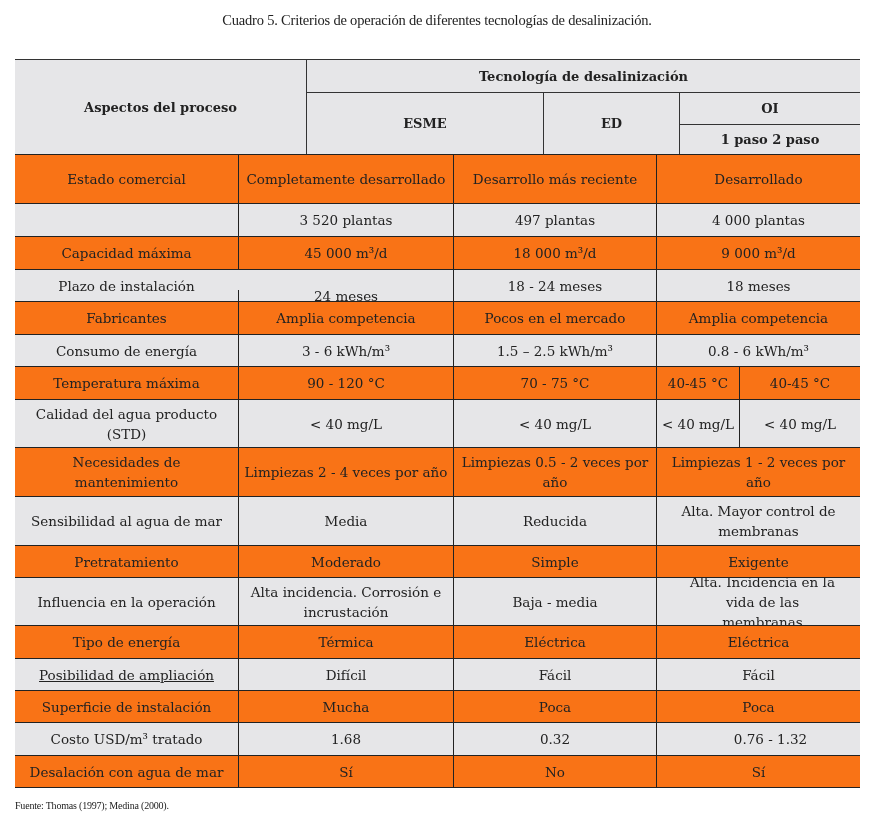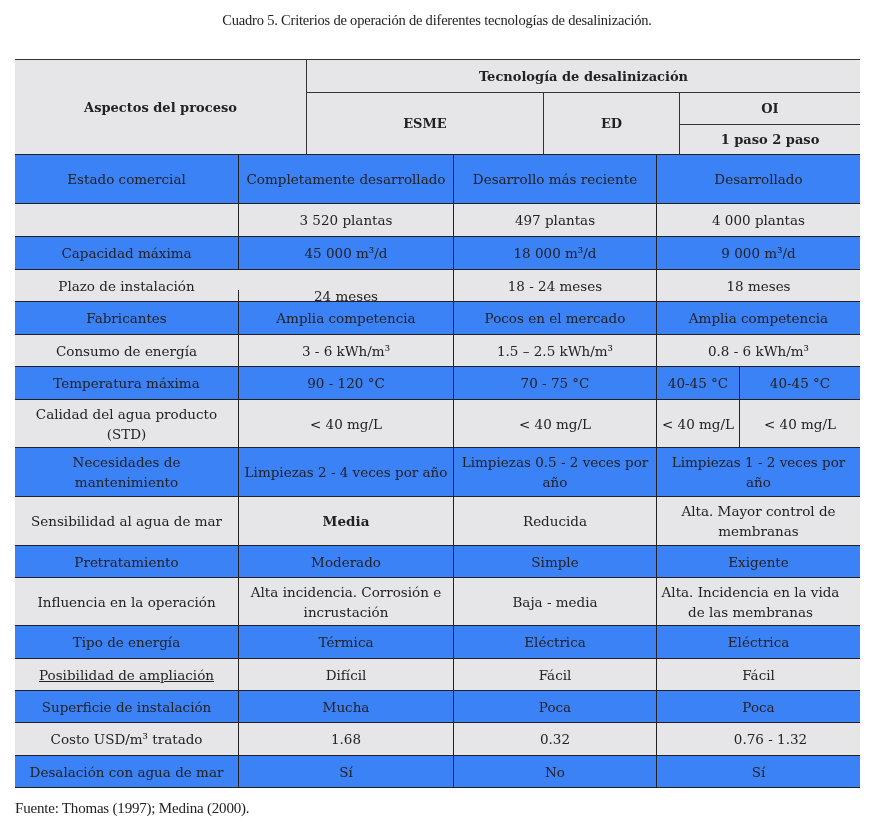--- a/index.html
+++ b/index.html
@@ -1,32 +1,32 @@
 <!DOCTYPE html>
 <html><head>
 <meta charset="utf-8">
 <style>
   html, body { margin: 0; padding: 0; background: #ffffff; }
   body { width: 874px; height: 826px; position: relative; overflow: hidden;
          font-family: "DejaVu Serif", "Liberation Serif", serif; color: #222; }
   .caption { position: absolute; left: 0; top: 12px; width: 874px; text-align: center;
              font-family: "Liberation Serif", serif; font-size: 14.5px; letter-spacing: -0.2px; }
   .source { position: absolute; left: 15px; top: 800px;
-            font-family: "Liberation Serif", serif; font-size: 15px; letter-spacing: -0.2px; }
+            font-family: "Liberation Serif", serif; font-size: 10px; letter-spacing: -0.2px; }
 
   .hdr { position: absolute; left: 15px; top: 59px; width: 845px; height: 96px; background: #e6e6e8;
          border-top: 1.5px solid #333; border-bottom: 1.5px solid #222; box-sizing: border-box; }
   .hcell { position: absolute; display: flex; align-items: center; justify-content: center;
            font-weight: bold; font-size: 13px; box-sizing: border-box; text-align: center; }
   .vline { position: absolute; width: 1px; background: #333; }
   .hline { position: absolute; height: 1px; background: #333; }
 
   .row { position: absolute; left: 15px; width: 845px; box-sizing: border-box; border-bottom: 1.3px solid #222; }
   .row.gray { background: #e6e6e8; }
-  .row.white { background: #3b82f6; }
+  .row.white { background: #f97316; }
   .cell { position: absolute; top: 0; bottom: 0; display: flex; align-items: center; justify-content: center;
           text-align: center; font-size: 13.5px; line-height: 20px; box-sizing: border-box; padding: 0 4px; }
   .cell.sep { border-left: 1.3px solid #222; }
 </style>
 </head>
 <body>
 
 <div class="caption">Cuadro 5. Criterios de operación de diferentes tecnologías de desalinización.</div>
 
 <div class="hdr">
@@ -94,35 +94,35 @@
       <div class="cell sep" style="left: 724px; width: 121px;">&lt; 40 mg/L</div>
     </div>
     <div class="row white" style="top: 448px; height: 49px;">
       <div class="cell" style="left: 0px; width: 223px;">Necesidades de mantenimiento</div>
       <div class="cell sep" style="left: 223px; width: 215px;">Limpiezas 2 - 4 veces por año</div>
       <div class="cell sep" style="left: 438px; width: 203px;">Limpiezas 0.5 - 2 veces por año</div>
       <div class="cell sep" style="left: 641px; width: 204px;">Limpiezas 1 - 2 veces por año</div>
     </div>
     <div class="row gray" style="top: 497px; height: 49px;">
       <div class="cell" style="left: 0px; width: 223px;">Sensibilidad al agua de mar</div>
-      <div class="cell sep" style="left: 223px; width: 215px; font-weight: bold;">Media</div>
+      <div class="cell sep" style="left: 223px; width: 215px;">Media</div>
       <div class="cell sep" style="left: 438px; width: 203px;">Reducida</div>
       <div class="cell sep" style="left: 641px; width: 204px;">Alta. Mayor control de membranas</div>
     </div>
     <div class="row white" style="top: 546px; height: 32px;">
       <div class="cell" style="left: 0px; width: 223px;">Pretratamiento</div>
       <div class="cell sep" style="left: 223px; width: 215px;">Moderado</div>
       <div class="cell sep" style="left: 438px; width: 203px;">Simple</div>
       <div class="cell sep" style="left: 641px; width: 204px;">Exigente</div>
     </div>
     <div class="row gray" style="top: 578px; height: 48px;">
       <div class="cell" style="left: 0px; width: 223px;">Influencia en la operación</div>
       <div class="cell sep" style="left: 223px; width: 215px;">Alta incidencia. Corrosión e incrustación</div>
       <div class="cell sep" style="left: 438px; width: 203px;">Baja - media</div>
-      <div class="cell sep" style="left: 641px; width: 188px;">Alta. Incidencia en la vida de las membranas</div>
+      <div class="cell sep" style="left: 641px; width: 188px; padding-left: 28px;">Alta. Incidencia en la vida de las membranas</div>
     </div>
     <div class="row white" style="top: 626px; height: 33px;">
       <div class="cell" style="left: 0px; width: 223px;">Tipo de energía</div>
       <div class="cell sep" style="left: 223px; width: 215px;">Térmica</div>
       <div class="cell sep" style="left: 438px; width: 203px;">Eléctrica</div>
       <div class="cell sep" style="left: 641px; width: 204px;">Eléctrica</div>
     </div>
     <div class="row gray" style="top: 659px; height: 32px;">
       <div class="cell" style="left: 0px; width: 223px; text-decoration: underline;">Posibilidad de ampliación</div>
       <div class="cell sep" style="left: 223px; width: 215px;">Difícil</div>

